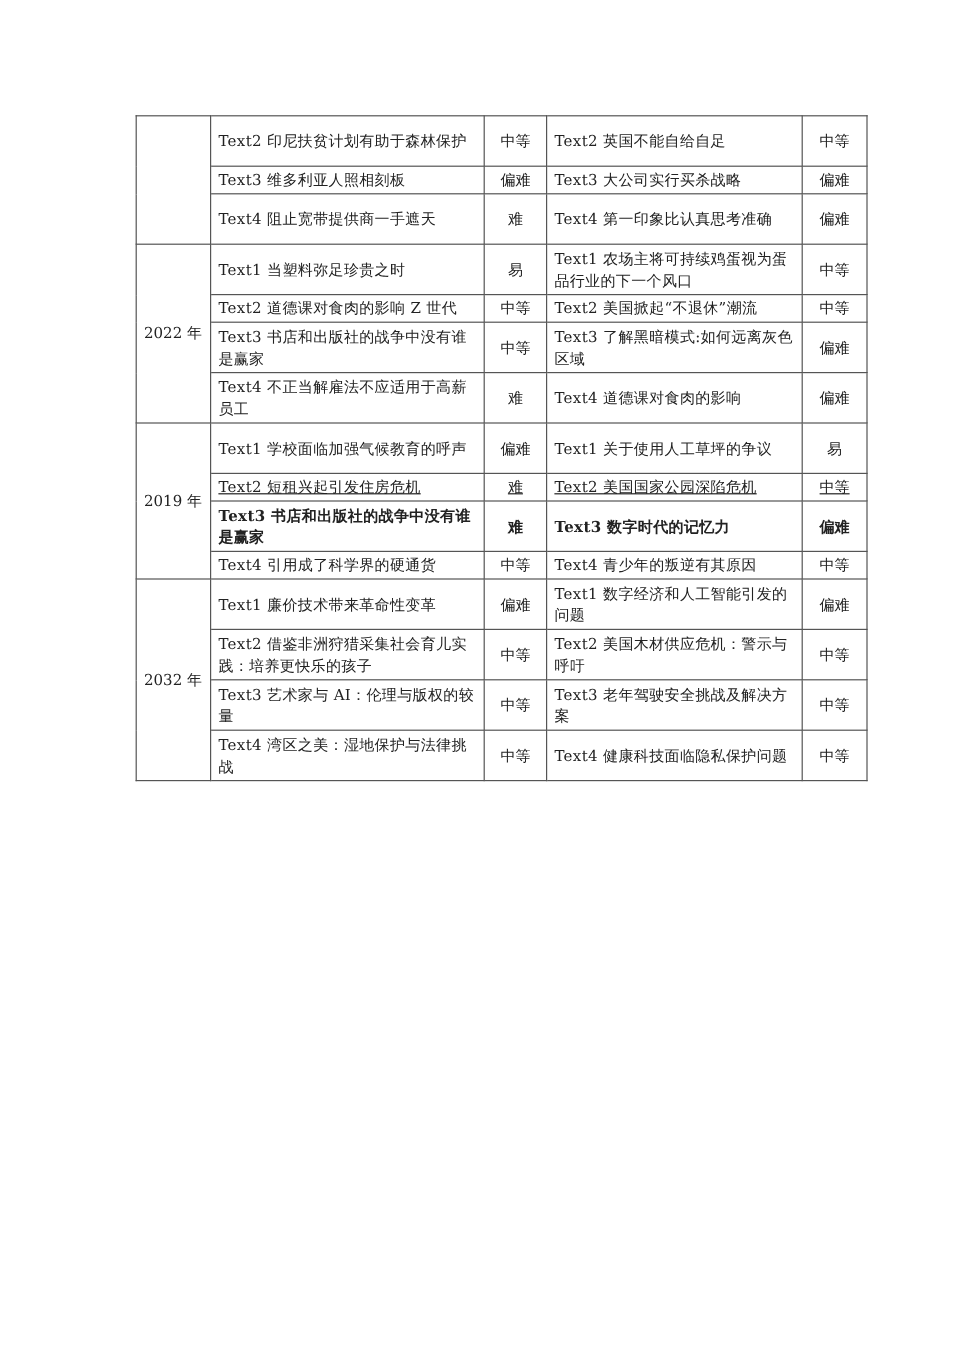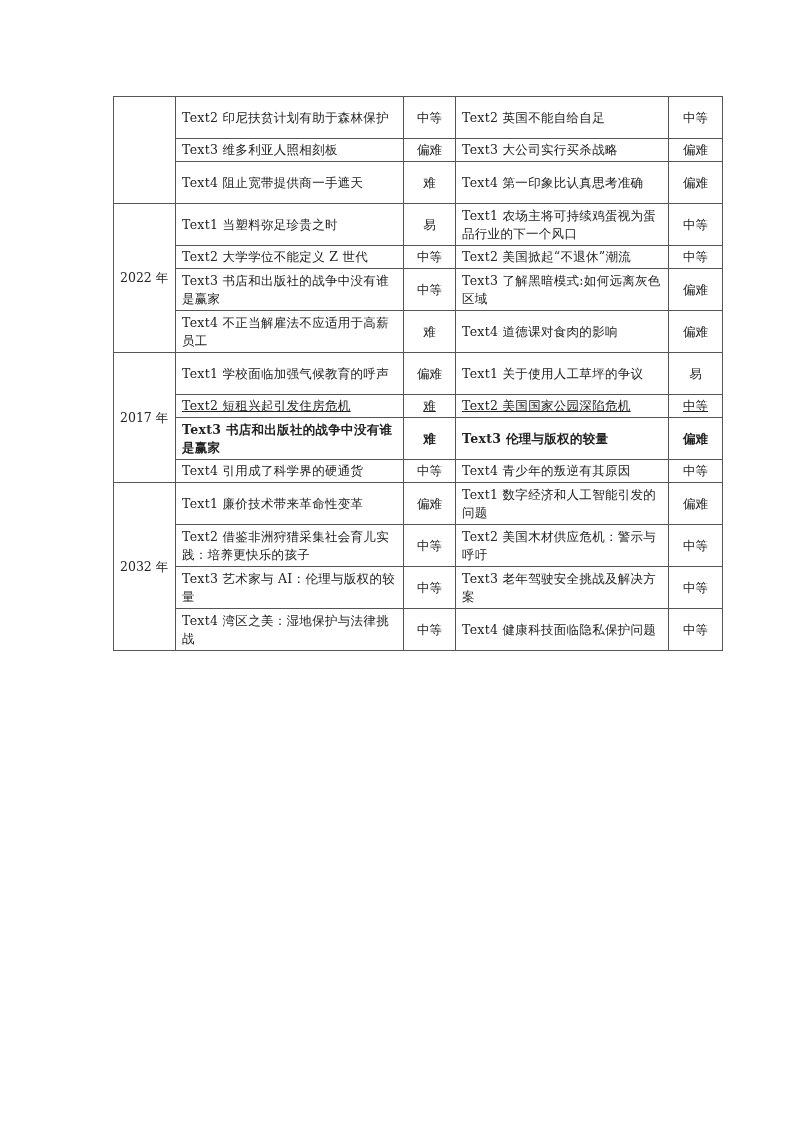--- a/index.html
+++ b/index.html
@@ -46,54 +46,54 @@
         <td class="level">偏难</td>
       </tr>
       <tr style="height: 42px;">
         <td class="year" rowspan="4">2022 年</td>
         <td class="title">Text1 当塑料弥足珍贵之时</td>
         <td class="level">易</td>
         <td class="title">Text1 农场主将可持续鸡蛋视为蛋品行业的下一个风口</td>
         <td class="level">中等</td>
       </tr>
       <tr style="height: 22px;">
-        <td class="title">Text2 大学学位不能定义 Z 世代</td>
+        <td class="title">Text2 道德课对食肉的影响 Z 世代</td>
         <td class="level">中等</td>
         <td class="title">Text2 美国掀起“不退休”潮流</td>
         <td class="level">中等</td>
       </tr>
       <tr style="height: 42px;">
         <td class="title">Text3 书店和出版社的战争中没有谁是赢家</td>
         <td class="level">中等</td>
         <td class="title">Text3 了解黑暗模式:如何远离灰色区域</td>
         <td class="level">偏难</td>
       </tr>
       <tr style="height: 42px;">
         <td class="title">Text4 不正当解雇法不应适用于高薪员工</td>
         <td class="level">难</td>
         <td class="title">Text4 道德课对食肉的影响</td>
         <td class="level">偏难</td>
       </tr>
       <tr style="height: 42px;">
-        <td class="year" rowspan="4">2017 年</td>
+        <td class="year" rowspan="4">2019 年</td>
         <td class="title">Text1 学校面临加强气候教育的呼声</td>
         <td class="level">偏难</td>
         <td class="title">Text1 关于使用人工草坪的争议</td>
         <td class="level">易</td>
       </tr>
       <tr style="height: 22px; text-decoration: underline;">
         <td class="title">Text2 短租兴起引发住房危机</td>
         <td class="level">难</td>
         <td class="title">Text2 美国国家公园深陷危机</td>
         <td class="level">中等</td>
       </tr>
       <tr style="height: 42px; font-weight: bold;">
         <td class="title">Text3 书店和出版社的战争中没有谁是赢家</td>
         <td class="level">难</td>
-        <td class="title">Text3 伦理与版权的较量</td>
+        <td class="title">Text3 数字时代的记忆力</td>
         <td class="level">偏难</td>
       </tr>
       <tr style="height: 22px;">
         <td class="title">Text4 引用成了科学界的硬通货</td>
         <td class="level">中等</td>
         <td class="title">Text4 青少年的叛逆有其原因</td>
         <td class="level">中等</td>
       </tr>
       <tr style="height: 42px;">
         <td class="year" rowspan="4">2032 年</td>

